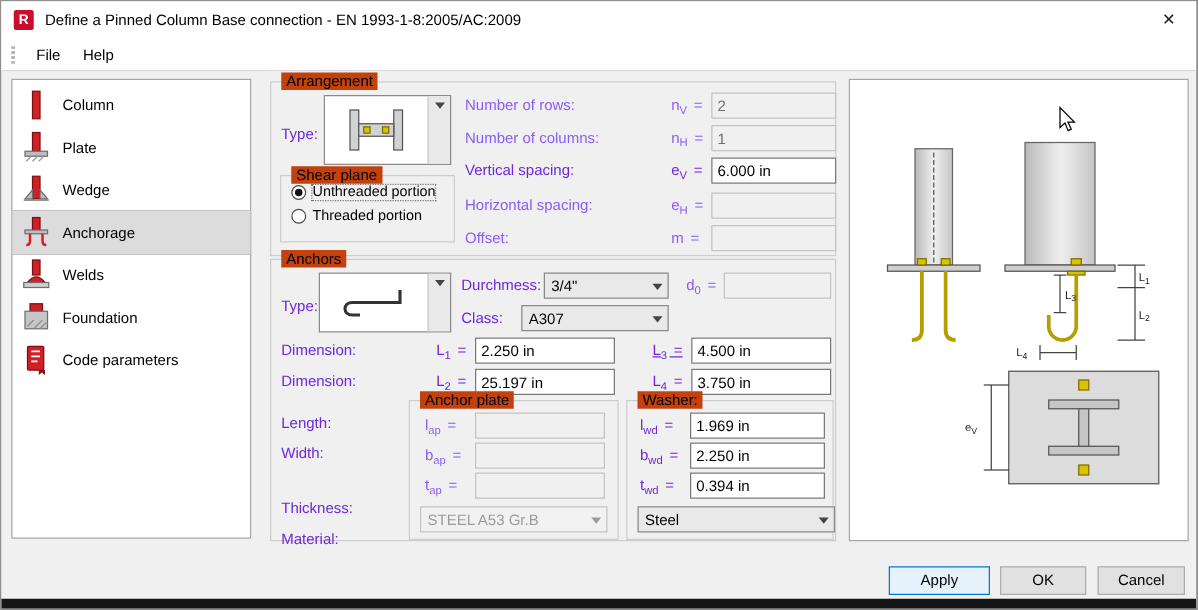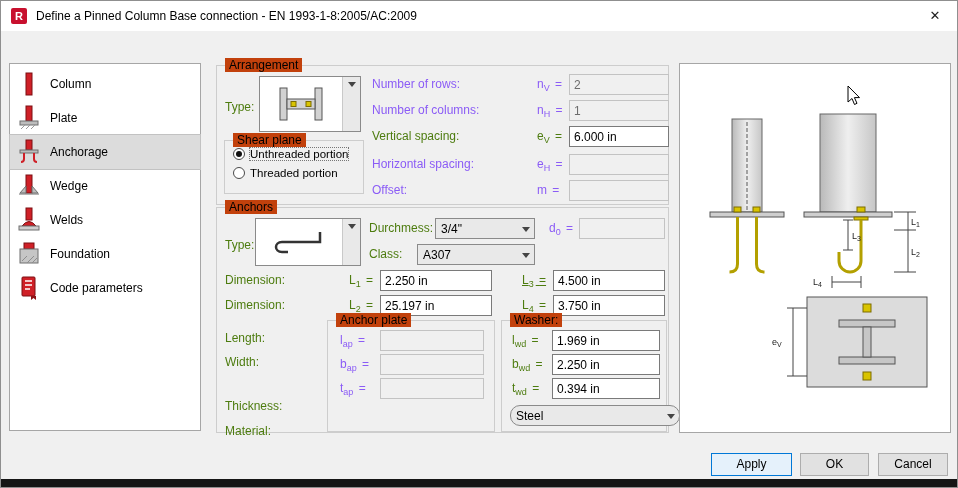--- a/index.html
+++ b/index.html
@@ -11,21 +11,21 @@
   .close{margin-left:auto;width:44px;height:30px;line-height:30px;text-align:center;font-size:13px;color:#222;}
   .menubar{position:absolute;left:0;top:30px;width:100%;height:26px;background:#fff;border-bottom:1px solid #dadada;display:flex;align-items:center;padding-left:6px;box-sizing:border-box;}
   .grip{width:3px;height:14px;margin:0 8px 0 2px;background:repeating-linear-gradient(180deg,#b5b5b5 0 2px,transparent 2px 4px);}
   .menu-item{font-size:12px;padding:0 9px;color:#000;}
   .sidebar{position:absolute;left:8px;top:62px;width:192px;height:368px;background:#fff;border:1px solid #a6a6a6;box-sizing:border-box;padding-top:3px;}
   .side-item{display:flex;align-items:center;height:34px;padding-left:8px;gap:10px;font-size:12px;color:#000;}
   .side-item.sel{background:#dcdcdc;outline:1px solid #c2c2c2;}
   .side-icon{width:22px;height:26px;display:inline-flex;flex:0 0 22px;}
   .grp{position:absolute;border:1px solid #cdcdcd;box-sizing:border-box;}
   .legend{position:absolute;top:-8px;left:8px;background:#c2410c;padding:0 4px;font-size:12px;color:#000;white-space:nowrap;}
-  .lbl{position:absolute;font-size:12px;white-space:nowrap;color:#4d7c0f;}
+  .lbl{position:absolute;font-size:12px;white-space:nowrap;color:#6d28d9;}
   .dis{color:#8b5cf6;}
   .sub{font-size:9px;position:relative;top:3px;margin-right:2px;}
   .inp{position:absolute;height:21px;border:1px solid #7a7a7a;background:#fff;font:12px "Liberation Sans",sans-serif;padding:0 4px;box-sizing:border-box;color:#000;}
   .inp.off{background:#f0f0f0;border-color:#c3c3c3;color:#6d6d6d;}
   .combo{position:absolute;height:21px;border:1px solid #8a8a8a;background:#e9e9e9;display:flex;align-items:center;font-size:12px;padding-left:5px;box-sizing:border-box;color:#000;}
   .combo.off{background:#f1f1f1;border-color:#c3c3c3;color:#9b9b9b;}
   .combo-text{white-space:nowrap;overflow:hidden;}
   .combo-arrow{margin-left:auto;width:16px;display:flex;justify-content:center;flex:0 0 16px;}
   .tri{width:0;height:0;border:4px solid transparent;border-top:5px solid #444;margin-top:5px;}
   .combo.off .tri{border-top-color:#9b9b9b;}
@@ -47,61 +47,66 @@
 <body>
 
 <div class="dialog">
 
   <div class="titlebar">
     <span class="app-icon">R</span>
     <span class="title">Define a Pinned Column Base connection - EN 1993-1-8:2005/AC:2009</span>
     <span class="close">✕</span>
   </div>
 
+  <div class="menubar">
+    <span class="grip"></span>
+    <span class="menu-item">File</span>
+    <span class="menu-item">Help</span>
+  </div>
 
   <div class="sidebar">
     <div class="side-item">
       <span class="side-icon">
           <svg width="22" height="26" viewBox="0 0 22 26">
             <rect x="8" y="2" width="6" height="22" fill="#cf2027" stroke="#7d0e12"></rect>
           </svg>
         </span>
       <span>Column</span>
     </div>
     <div class="side-item">
       <span class="side-icon">
           <svg width="22" height="26" viewBox="0 0 22 26">
             <rect x="8" y="1" width="6" height="15" fill="#cf2027" stroke="#7d0e12"></rect>
             <rect x="2" y="16" width="18" height="4" fill="#bdbdbd" stroke="#6f6f6f"></rect>
             <path d="M3,24 l4,-4 M8,24 l4,-4 M13,24 l4,-4" stroke="#9a9a9a" fill="none"></path>
           </svg>
         </span>
       <span>Plate</span>
+    </div>
+    <div class="side-item">
+      <span class="side-icon">
+          <svg width="22" height="26" viewBox="0 0 22 26">
+            <rect x="8" y="2" width="6" height="18" fill="#cf2027" stroke="#7d0e12"></rect>
+            <polygon points="8,20 8,13 2,20" fill="#bdbdbd" stroke="#6f6f6f"></polygon>
+            <polygon points="14,20 14,13 20,20" fill="#bdbdbd" stroke="#6f6f6f"></polygon>
+            <line x1="1" y1="21" x2="21" y2="21" stroke="#6f6f6f"></line>
+          </svg>
+        </span>
+      <span>Wedge</span>
     </div>
     <div class="side-item sel">
       <span class="side-icon">
           <svg width="22" height="26" viewBox="0 0 22 26">
             <rect x="8" y="1" width="6" height="10" fill="#cf2027" stroke="#7d0e12"></rect>
             <rect x="2" y="11" width="18" height="3" fill="#bdbdbd" stroke="#6f6f6f"></rect>
             <path d="M6,14 v6 q0,3 -3,3" fill="none" stroke="#cf2027" stroke-width="2"></path>
             <path d="M16,14 v6 q0,3 3,3" fill="none" stroke="#cf2027" stroke-width="2"></path>
           </svg>
         </span>
       <span>Anchorage</span>
-    </div>
-    <div class="side-item">
-      <span class="side-icon">
-          <svg width="22" height="26" viewBox="0 0 22 26">
-            <rect x="8" y="2" width="6" height="18" fill="#cf2027" stroke="#7d0e12"></rect>
-            <polygon points="8,20 8,13 2,20" fill="#bdbdbd" stroke="#6f6f6f"></polygon>
-            <polygon points="14,20 14,13 20,20" fill="#bdbdbd" stroke="#6f6f6f"></polygon>
-            <line x1="1" y1="21" x2="21" y2="21" stroke="#6f6f6f"></line>
-          </svg>
-        </span>
-      <span>Wedge</span>
     </div>
     <div class="side-item">
       <span class="side-icon">
           <svg width="22" height="26" viewBox="0 0 22 26">
             <rect x="8" y="1" width="6" height="12" fill="#cf2027" stroke="#7d0e12"></rect>
             <path d="M4,19 q7,-9 14,0 z" fill="#cf2027" stroke="#7d0e12"></path>
             <rect x="1" y="19" width="20" height="4" fill="#cfcfcf" stroke="#6f6f6f"></rect>
           </svg>
         </span>
       <span>Welds</span>
@@ -231,31 +236,37 @@
     <span class="lbl" style="left:8px;top:216px;text-align:right;">Material:</span>
 
     <div class="grp" style="left:110px;top:112px;width:168px;height:112px;">
       <span class="legend">Anchor plate</span>
       <span class="lbl dis" style="left:12px;top:12px;"><span>l</span><span class="sub">ap</span> <span>=</span></span>
       <input class="inp off" style="left: 52px; top: 9px; width: 104px;" disabled="" value="">
       <span class="lbl dis" style="left:12px;top:36px;"><span>b</span><span class="sub">ap</span> <span>=</span></span>
       <input class="inp off" style="left: 52px; top: 33px; width: 104px;" disabled="" value="">
       <span class="lbl dis" style="left:12px;top:60px;"><span>t</span><span class="sub">ap</span> <span>=</span></span>
       <input class="inp off" style="left: 52px; top: 57px; width: 104px;" disabled="" value="">
+      <div class="combo off" style="left:8px;top:84px;width:150px;">
+        <span class="combo-text">STEEL A53 Gr.B</span>
+        <span class="combo-arrow">
+            <i class="tri"></i>
+          </span>
+      </div>
     </div>
 
     <div class="grp" style="left:284px;top:112px;width:166px;height:112px;">
       <span class="legend">Washer:</span>
       <span class="lbl" style="left:10px;top:12px;"><span>l</span><span class="sub">wd</span> <span>=</span></span>
       <input class="inp" style="left: 50px; top: 9px; width: 108px;" value="1.969 in">
       <span class="lbl" style="left:10px;top:36px;"><span>b</span><span class="sub">wd</span> <span>=</span></span>
       <input class="inp" style="left: 50px; top: 33px; width: 108px;" value="2.250 in">
       <span class="lbl" style="left:10px;top:60px;"><span>t</span><span class="sub">wd</span> <span>=</span></span>
       <input class="inp" style="left: 50px; top: 57px; width: 108px;" value="0.394 in">
-      <div class="combo" style="left:8px;top:84px;width:170px;border-radius:10px;">
+      <div class="combo" style="left:8px;top:84px;width:158px;">
         <span class="combo-text">Steel</span>
         <span class="combo-arrow">
             <i class="tri"></i>
           </span>
       </div>
     </div>
   </div>
 
   <div class="preview" style="left:678px;top:62px;width:272px;height:370px;">
     <svg width="270" height="368" viewBox="0 0 270 368">

